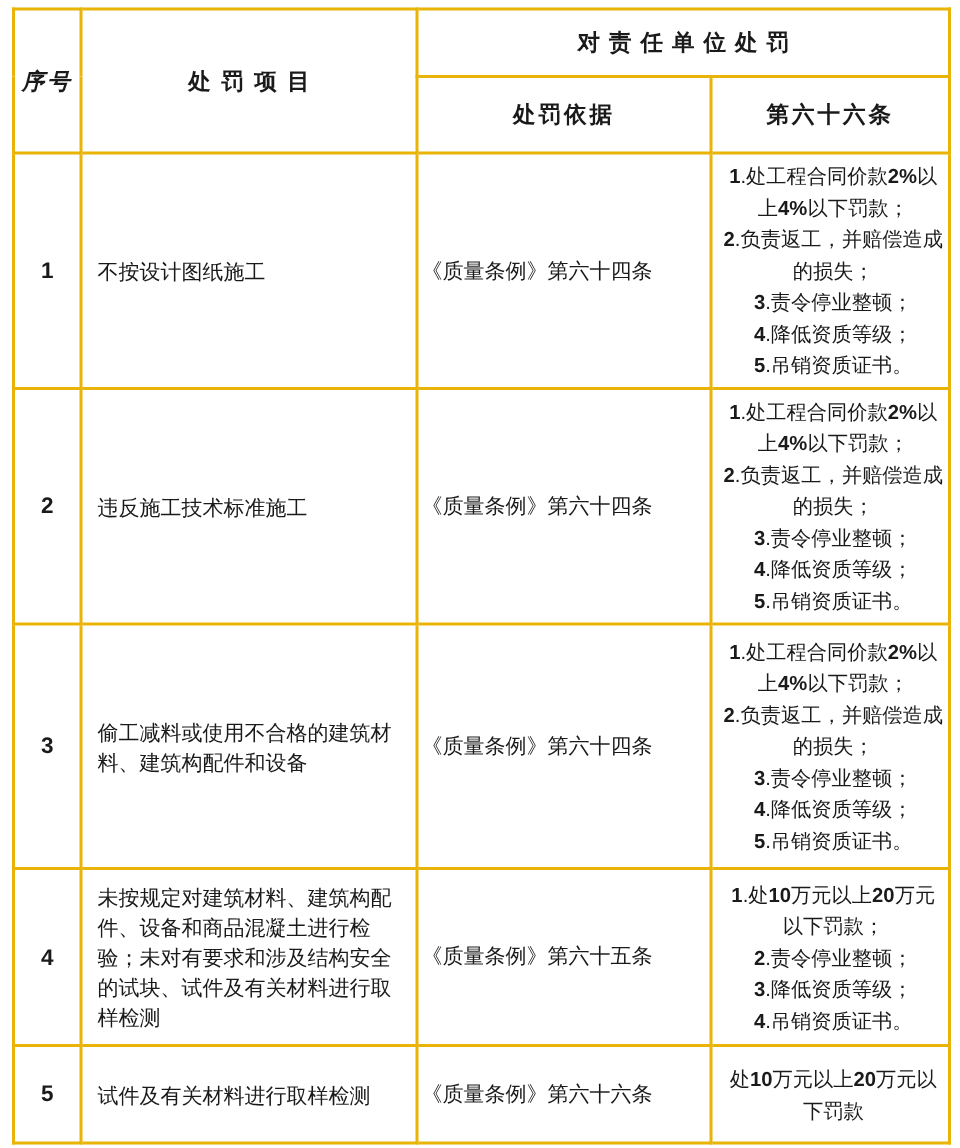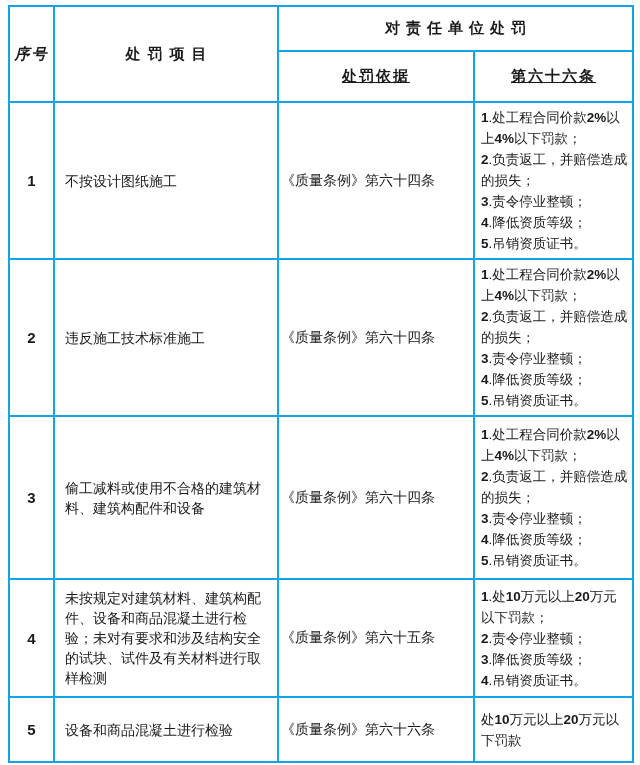--- a/index.html
+++ b/index.html
@@ -18,34 +18,34 @@
   table.penalty {
     position: absolute;
     left: 8px;
     top: 5px;
     width: 624px;
     border-collapse: collapse;
     table-layout: fixed;
   }
   table.penalty th,
   table.penalty td {
-    border: 2px solid #0ea5e9;
+    border: 2px solid #eab308;
     vertical-align: middle;
     color: #1a1a1a;
     overflow: hidden;
   }
   
   col.c1 { width: 45px; }
   col.c2 { width: 224px; }
   col.c3 { width: 196px; }
   col.c4 { width: 159px; }
 
   
   tr.hr1 { height: 45px; }
-  tr.hr2 { height: 51px; text-decoration: underline; }
+  tr.hr2 { height: 51px; }
   th {
     font-weight: bold;
     font-size: 15px;
     text-align: center;
     padding: 0;
   }
   th.h-index  { letter-spacing: 2px; font-style: italic; }
   th.h-item   { letter-spacing: 7px; text-indent: 7px; margin-left: 30px; }
   th.h-group  { letter-spacing: 6px; text-indent: 6px; }
   th.h-sub    { letter-spacing: 2px; }
@@ -70,21 +70,21 @@
     margin-top: 40px;
   }
   td.c-basis {
     font-size: 14px;
     padding: 0 2px;
   }
   td.c-content {
     font-size: 13.5px;
     line-height: 21px;
     padding: 4px 2px 4px 6px;
-    text-align: left;
+    text-align: center;
   }
   td.c-content b { font-weight: bold; }
   .content-line { margin: 0; }
 </style>
 </head>
 <body>
 
 <div class="page">
   <table class="penalty">
     <colgroup>
@@ -147,21 +147,21 @@
         <td class="c-basis">《质量条例》第六十五条</td>
         <td class="c-content">
           <div class="content-line"><b>1</b>.处<b>10</b>万元以上<b>20</b>万元以下罚款；</div>
           <div class="content-line"><b>2</b>.责令停业整顿；</div>
           <div class="content-line"><b>3</b>.降低资质等级；</div>
           <div class="content-line"><b>4</b>.吊销资质证书。</div>
         </td>
       </tr>
       <tr class="r5">
         <td class="c-index">5</td>
-        <td class="c-item">设备和商品混凝土进行检验</td>
+        <td class="c-item">试件及有关材料进行取样检测</td>
         <td class="c-basis">《质量条例》第六十六条</td>
         <td class="c-content">
           <div class="content-line">处<b>10</b>万元以上<b>20</b>万元以下罚款</div>
         </td>
       </tr>
     </tbody>
   </table>
 </div>
 
 </body></html>

